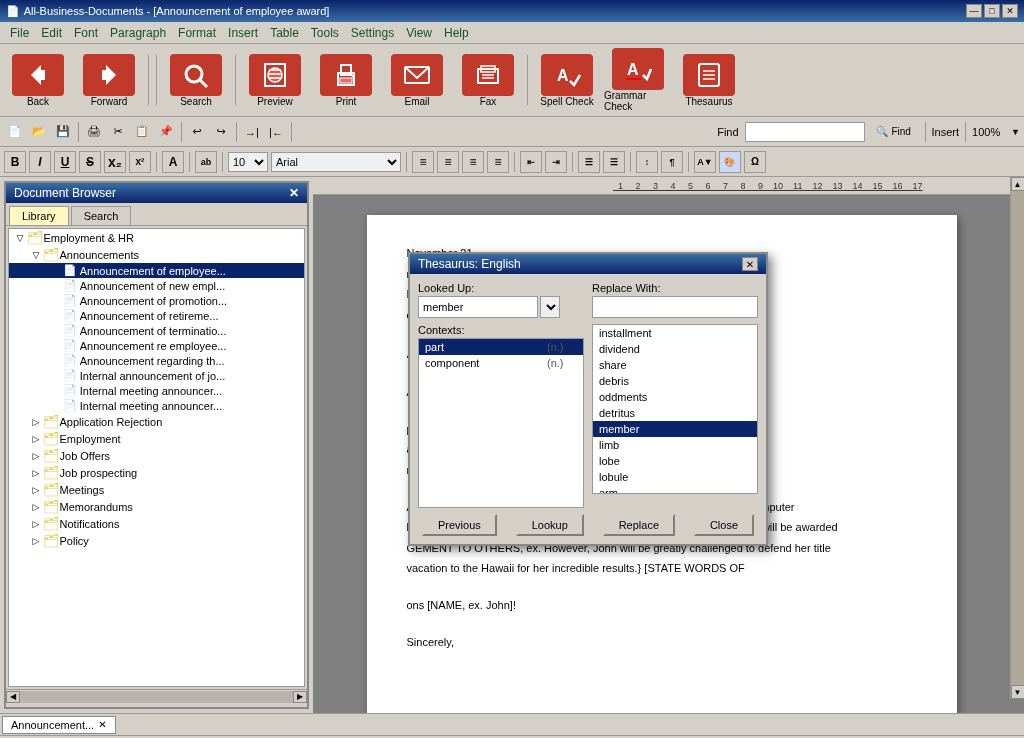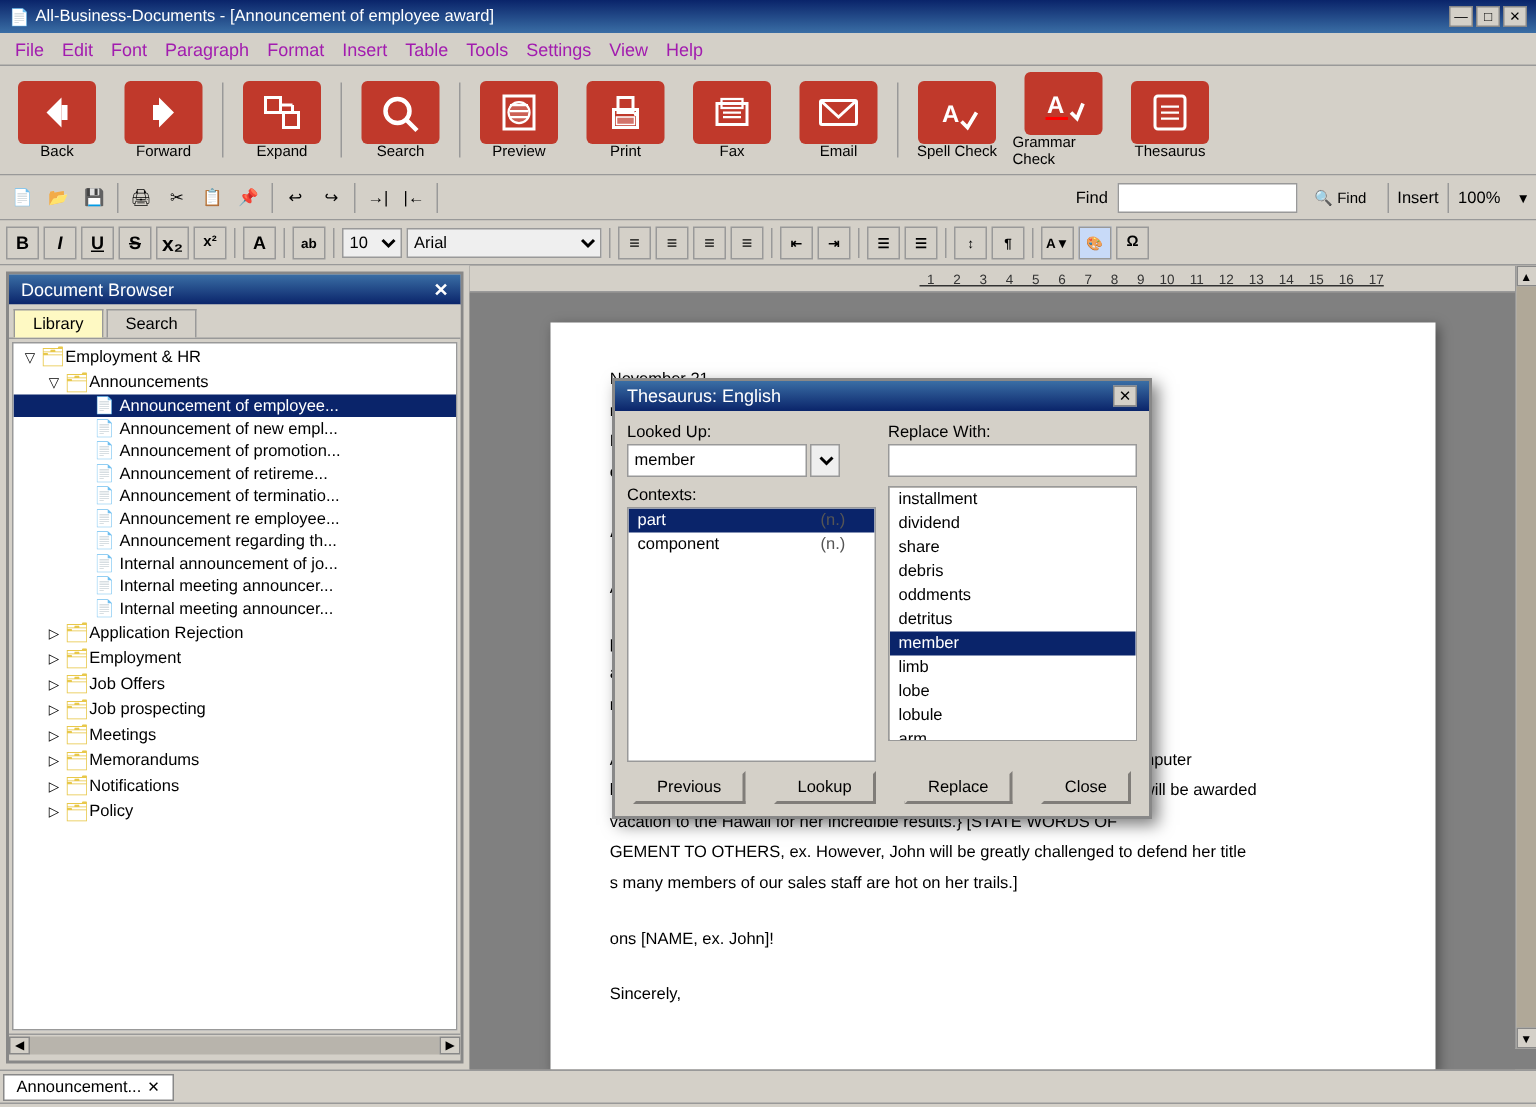--- a/index.html
+++ b/index.html
@@ -31,21 +31,21 @@
       height: 22px;
       display: flex;
       align-items: center;
       padding: 0 4px;
       border-bottom: 1px solid #999;
       font-size: 12px;
     }
     .menu-item {
       padding: 2px 6px;
       cursor: pointer;
-      color: #a21caf;
+      color: #14532d;
     }
 
     
     .toolbar-main {
       background: #d4d0c8;
       padding: 4px;
       display: flex;
       align-items: center;
       gap: 3px;
       border-bottom: 1px solid #999;
@@ -426,31 +426,20 @@
   <div class="toolbar-btn btn-forward">
     <div class="toolbar-icon">
       <svg width="30" height="28" viewBox="0 0 30 28">
           <polygon points="12,4 22,14 12,24" fill="white"></polygon>
           <rect x="8" y="9" width="4" height="10" fill="white"></rect>
         </svg>
     </div>
     <span class="toolbar-label">Forward</span>
   </div>
   <div class="toolbar-sep"></div>
-  <div class="toolbar-btn btn-expand">
-    <div class="toolbar-icon">
-      <svg width="30" height="28" viewBox="0 0 30 28">
-        <rect x="4" y="4" width="10" height="10" fill="none" stroke="white" stroke-width="2"></rect>
-        <rect x="16" y="14" width="10" height="10" fill="none" stroke="white" stroke-width="2"></rect>
-        <line x1="14" y1="9" x2="22" y2="9" stroke="white" stroke-width="2"></line>
-        <line x1="22" y1="9" x2="22" y2="14" stroke="white" stroke-width="2"></line>
-      </svg>
-    </div>
-    <span class="toolbar-label">Expand</span>
-  </div>
   <div class="toolbar-sep"></div>
   <div class="toolbar-btn btn-search">
     <div class="toolbar-icon">
       <svg width="30" height="28" viewBox="0 0 30 28">
         <circle cx="13" cy="13" r="8" fill="none" stroke="white" stroke-width="3"></circle>
         <line x1="19" y1="19" x2="26" y2="26" stroke="white" stroke-width="3"></line>
       </svg>
     </div>
     <span class="toolbar-label">Search</span>
   </div>
@@ -471,39 +460,39 @@
     <div class="toolbar-icon">
       <svg width="30" height="28" viewBox="0 0 30 28">
         <rect x="7" y="12" width="16" height="12" fill="none" stroke="white" stroke-width="2"></rect>
         <rect x="10" y="4" width="10" height="10" fill="none" stroke="white" stroke-width="2"></rect>
         <rect x="9" y="17" width="12" height="5" fill="rgba(255,255,255,0.3)" stroke="white" stroke-width="1"></rect>
         <circle cx="22" cy="15" r="1.5" fill="white"></circle>
       </svg>
     </div>
     <span class="toolbar-label">Print</span>
   </div>
+  <div class="toolbar-btn btn-email">
+    <div class="toolbar-icon">
+      <svg width="30" height="28" viewBox="0 0 30 28">
+        <rect x="3" y="6" width="24" height="16" rx="1" fill="none" stroke="white" stroke-width="2"></rect>
+        <polyline points="3,6 15,17 27,6" fill="none" stroke="white" stroke-width="2"></polyline>
+      </svg>
+    </div>
+    <span class="toolbar-label">Email</span>
+  </div>
   <div class="toolbar-btn btn-fax">
     <div class="toolbar-icon">
       <svg width="30" height="28" viewBox="0 0 30 28">
         <rect x="5" y="8" width="20" height="14" fill="none" stroke="white" stroke-width="2"></rect>
         <rect x="8" y="5" width="14" height="6" fill="none" stroke="white" stroke-width="1.5"></rect>
         <line x1="9" y1="14" x2="21" y2="14" stroke="white" stroke-width="1.5"></line>
         <line x1="9" y1="17" x2="21" y2="17" stroke="white" stroke-width="1.5"></line>
       </svg>
     </div>
     <span class="toolbar-label">Fax</span>
-  </div>
-  <div class="toolbar-btn btn-email">
-    <div class="toolbar-icon">
-      <svg width="30" height="28" viewBox="0 0 30 28">
-        <rect x="3" y="6" width="24" height="16" rx="1" fill="none" stroke="white" stroke-width="2"></rect>
-        <polyline points="3,6 15,17 27,6" fill="none" stroke="white" stroke-width="2"></polyline>
-      </svg>
-    </div>
-    <span class="toolbar-label">Email</span>
   </div>
   <div class="toolbar-sep"></div>
   <div class="toolbar-btn btn-spellcheck">
     <div class="toolbar-icon">
       <svg width="30" height="28" viewBox="0 0 30 28">
         <text x="5" y="20" fill="white" font-size="16" font-weight="bold">A</text>
         <polyline points="18,20 22,24 28,14" fill="none" stroke="white" stroke-width="2.5"></polyline>
       </svg>
     </div>
     <span class="toolbar-label">Spell Check</span>
@@ -774,27 +763,24 @@
             <span>n of the Year].</span>
           </div>
           <br>
           <div class="doc-line">
             <span>ASON FOR AWARD, ex. In the year, 2006, Jill sold $500,000 worth of computer</span>
           </div>
           <div class="doc-line">
             <span>beating all previous yearly records.] {STATE REWARD, IF ANY, ex. John will be awarded</span>
           </div>
           <div class="doc-line">
+            <span>GEMENT TO OTHERS, ex. However, John will be greatly challenged to defend her title</span>
+          </div>
+          <div class="doc-line">
             <span>vacation to the Hawaii for her incredible results.} [STATE WORDS OF</span>
-          </div>
-          <div class="doc-line">
-            <span>GEMENT TO OTHERS, ex. However, John will be greatly challenged to defend her title</span>
-          </div>
-          <div class="doc-line">
-            <span>s many members of our sales staff are hot on her trails.]</span>
           </div>
           <br>
           <div class="doc-line">
             <span>ons [NAME, ex. John]!</span>
           </div>
           <br>
           <div class="doc-line">
             <span>Sincerely,</span>
           </div>
         </div>

